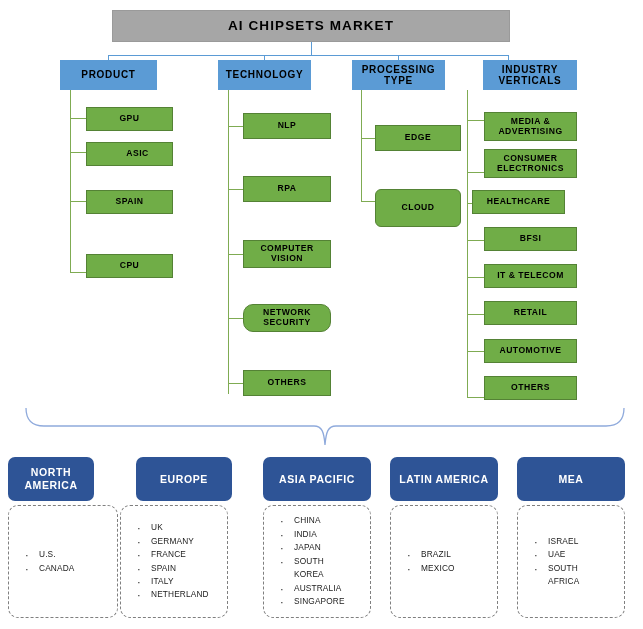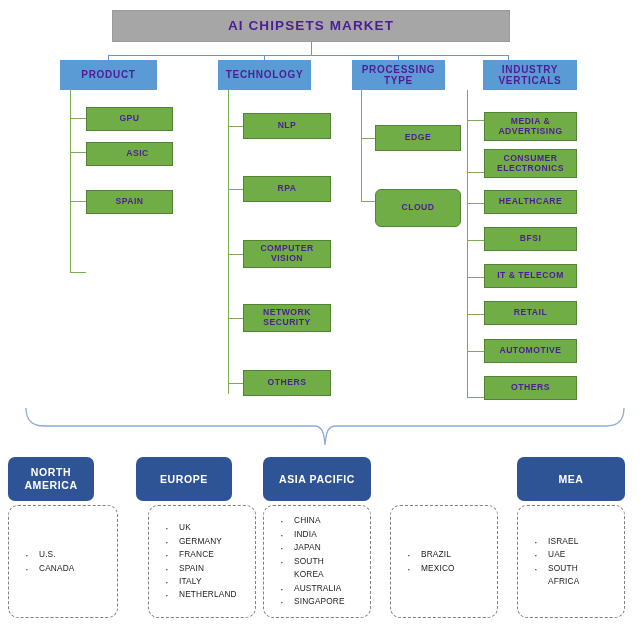--- a/index.html
+++ b/index.html
@@ -21,21 +21,21 @@
   }
 
   
   .box {
     position: absolute;
     box-sizing: border-box;
     display: flex;
     align-items: center;
     justify-content: center;
     text-align: center;
-    color: #4c1d95;
+    color: #000000;
     font-weight: bold;
     letter-spacing: 0.4px;
     line-height: 1.12;
     white-space: pre-line;
   }
 
   .title-box {
     background: #a6a6a6;
     border: 1px solid #9a9a9a;
     font-size: 13.5px;
@@ -145,33 +145,34 @@
 
   <div class="conn conn-green" style="left:70px; top:90px; width:1.4px; height:183px;"></div>
   <div class="conn conn-green" style="left:70px; top:118px; width:16px; height:1px;"></div>
   <div class="conn conn-green" style="left:70px; top:152px; width:16px; height:1px;"></div>
   <div class="conn conn-green" style="left:70px; top:201px; width:16px; height:1px;"></div>
   <div class="conn conn-green" style="left:70px; top:272px; width:16px; height:1px;"></div>
 
   <div class="box leaf-box" style="left:86px; top:107px; width:87px; height:24px;">GPU</div>
   <div class="box leaf-box" style="left:86px; top:142px; width:87px; height:24px;padding-left:16px;">ASIC</div>
   <div class="box leaf-box" style="left:86px; top:190px; width:87px; height:24px;">SPAIN</div>
+  <div class="box leaf-box" style="left:86px; top:254px; width:87px; height:24px;">CPU</div>
 
   <div class="conn conn-green" style="left:228px; top:90px; width:1.4px; height:304px;"></div>
   <div class="conn conn-green" style="left:228px; top:126px; width:16px; height:1px;"></div>
   <div class="conn conn-green" style="left:228px; top:189px; width:16px; height:1px;"></div>
   <div class="conn conn-green" style="left:228px; top:254px; width:16px; height:1px;"></div>
   <div class="conn conn-green" style="left:228px; top:318px; width:16px; height:1px;"></div>
   <div class="conn conn-green" style="left:228px; top:383px; width:16px; height:1px;"></div>
 
   <div class="box leaf-box" style="left:243px; top:113px; width:88px; height:26px;">NLP</div>
   <div class="box leaf-box" style="left:243px; top:176px; width:88px; height:26px;">RPA</div>
   <div class="box leaf-box" style="left:243px; top:240px; width:88px; height:28px;">COMPUTER
 VISION</div>
-  <div class="box leaf-box" style="left:243px; top:304px; width:88px; height:28px;">NETWORK
+  <div class="box leaf-box" style="left:243px; top:304px; width:88px; height:28px;border-radius:10px;">NETWORK
 SECURITY</div>
   <div class="box leaf-box" style="left:243px; top:370px; width:88px; height:26px;">OTHERS</div>
 
   <div class="conn conn-green" style="left:361px; top:90px; width:1.4px; height:112px;"></div>
   <div class="conn conn-green" style="left:361px; top:138px; width:15px; height:1px;"></div>
   <div class="conn conn-green" style="left:361px; top:201px; width:15px; height:1px;"></div>
 
   <div class="box leaf-box" style="left:375px; top:125px; width:86px; height:26px;">EDGE</div>
   <div class="box leaf-box" style="left:375px; top:189px; width:86px; height:38px;border-radius:6px;">CLOUD</div>
 
@@ -182,42 +183,42 @@
   <div class="conn conn-green" style="left:467px; top:240px; width:18px; height:1px;"></div>
   <div class="conn conn-green" style="left:467px; top:277px; width:18px; height:1px;"></div>
   <div class="conn conn-green" style="left:467px; top:314px; width:18px; height:1px;"></div>
   <div class="conn conn-green" style="left:467px; top:351px; width:18px; height:1px;"></div>
   <div class="conn conn-green" style="left:467px; top:397px; width:18px; height:1px;"></div>
 
   <div class="box leaf-box" style="left:484px; top:112px; width:93px; height:29px;">MEDIA &amp;
 ADVERTISING</div>
   <div class="box leaf-box" style="left:484px; top:149px; width:93px; height:29px;">CONSUMER
 ELECTRONICS</div>
-  <div class="box leaf-box" style="left:484px; top:190px; width:93px; height:24px;">HEALTHCARE</div>
+  <div class="box leaf-box" style="left:472px; top:190px; width:93px; height:24px;">HEALTHCARE</div>
   <div class="box leaf-box" style="left:484px; top:227px; width:93px; height:24px;">BFSI</div>
   <div class="box leaf-box" style="left:484px; top:264px; width:93px; height:24px;">IT &amp; TELECOM</div>
   <div class="box leaf-box" style="left:484px; top:301px; width:93px; height:24px;">RETAIL</div>
   <div class="box leaf-box" style="left:484px; top:339px; width:93px; height:24px;">AUTOMOTIVE</div>
   <div class="box leaf-box" style="left:484px; top:376px; width:93px; height:24px;">OTHERS</div>
 
   <svg class="brace" viewBox="0 0 614 46">
     <path d="M8 4 C8 16, 14 22, 26 22 L296 22 C304 22, 306 28, 307 41 C308 28, 310 22, 318 22 L588 22 C600 22, 606 16, 606 4" fill="none" stroke="#8faadc" stroke-width="1.3"></path>
   </svg>
 
   <div class="region-head" style="left:8px; top:457px; width:86px; height:44px;">NORTH
 AMERICA</div>
   <div class="region-body" style="left:8px; top:505px; width:110px; height:113px;">
     <ul class="region-list">
       <li class="bulleted">U.S.</li>
       <li class="bulleted">CANADA</li>
     </ul>
   </div>
 
   <div class="region-head" style="left:136px; top:457px; width:96px; height:44px;">EUROPE</div>
-  <div class="region-body" style="left:148px; top:505px; width:108px; height:113px;justify-content:center;">
+  <div class="region-body" style="left:120px; top:505px; width:108px; height:113px;justify-content:center;">
     <ul class="region-list">
       <li class="bulleted">UK</li>
       <li class="bulleted">GERMANY</li>
       <li class="bulleted">FRANCE</li>
       <li class="bulleted">SPAIN</li>
       <li class="bulleted">ITALY</li>
       <li class="bulleted">NETHERLAND</li>
     </ul>
   </div>
 
@@ -227,20 +228,21 @@
       <li class="bulleted">CHINA</li>
       <li class="bulleted">INDIA</li>
       <li class="bulleted">JAPAN</li>
       <li class="bulleted">SOUTH
 KOREA</li>
       <li class="bulleted">AUSTRALIA</li>
       <li class="bulleted">SINGAPORE</li>
     </ul>
   </div>
 
+  <div class="region-head" style="left:390px; top:457px; width:108px; height:44px;">LATIN AMERICA</div>
   <div class="region-body" style="left:390px; top:505px; width:108px; height:113px;">
     <ul class="region-list">
       <li class="bulleted">BRAZIL</li>
       <li class="bulleted">MEXICO</li>
     </ul>
   </div>
 
   <div class="region-head" style="left:517px; top:457px; width:108px; height:44px;">MEA</div>
   <div class="region-body" style="left:517px; top:505px; width:108px; height:113px;">
     <ul class="region-list">

